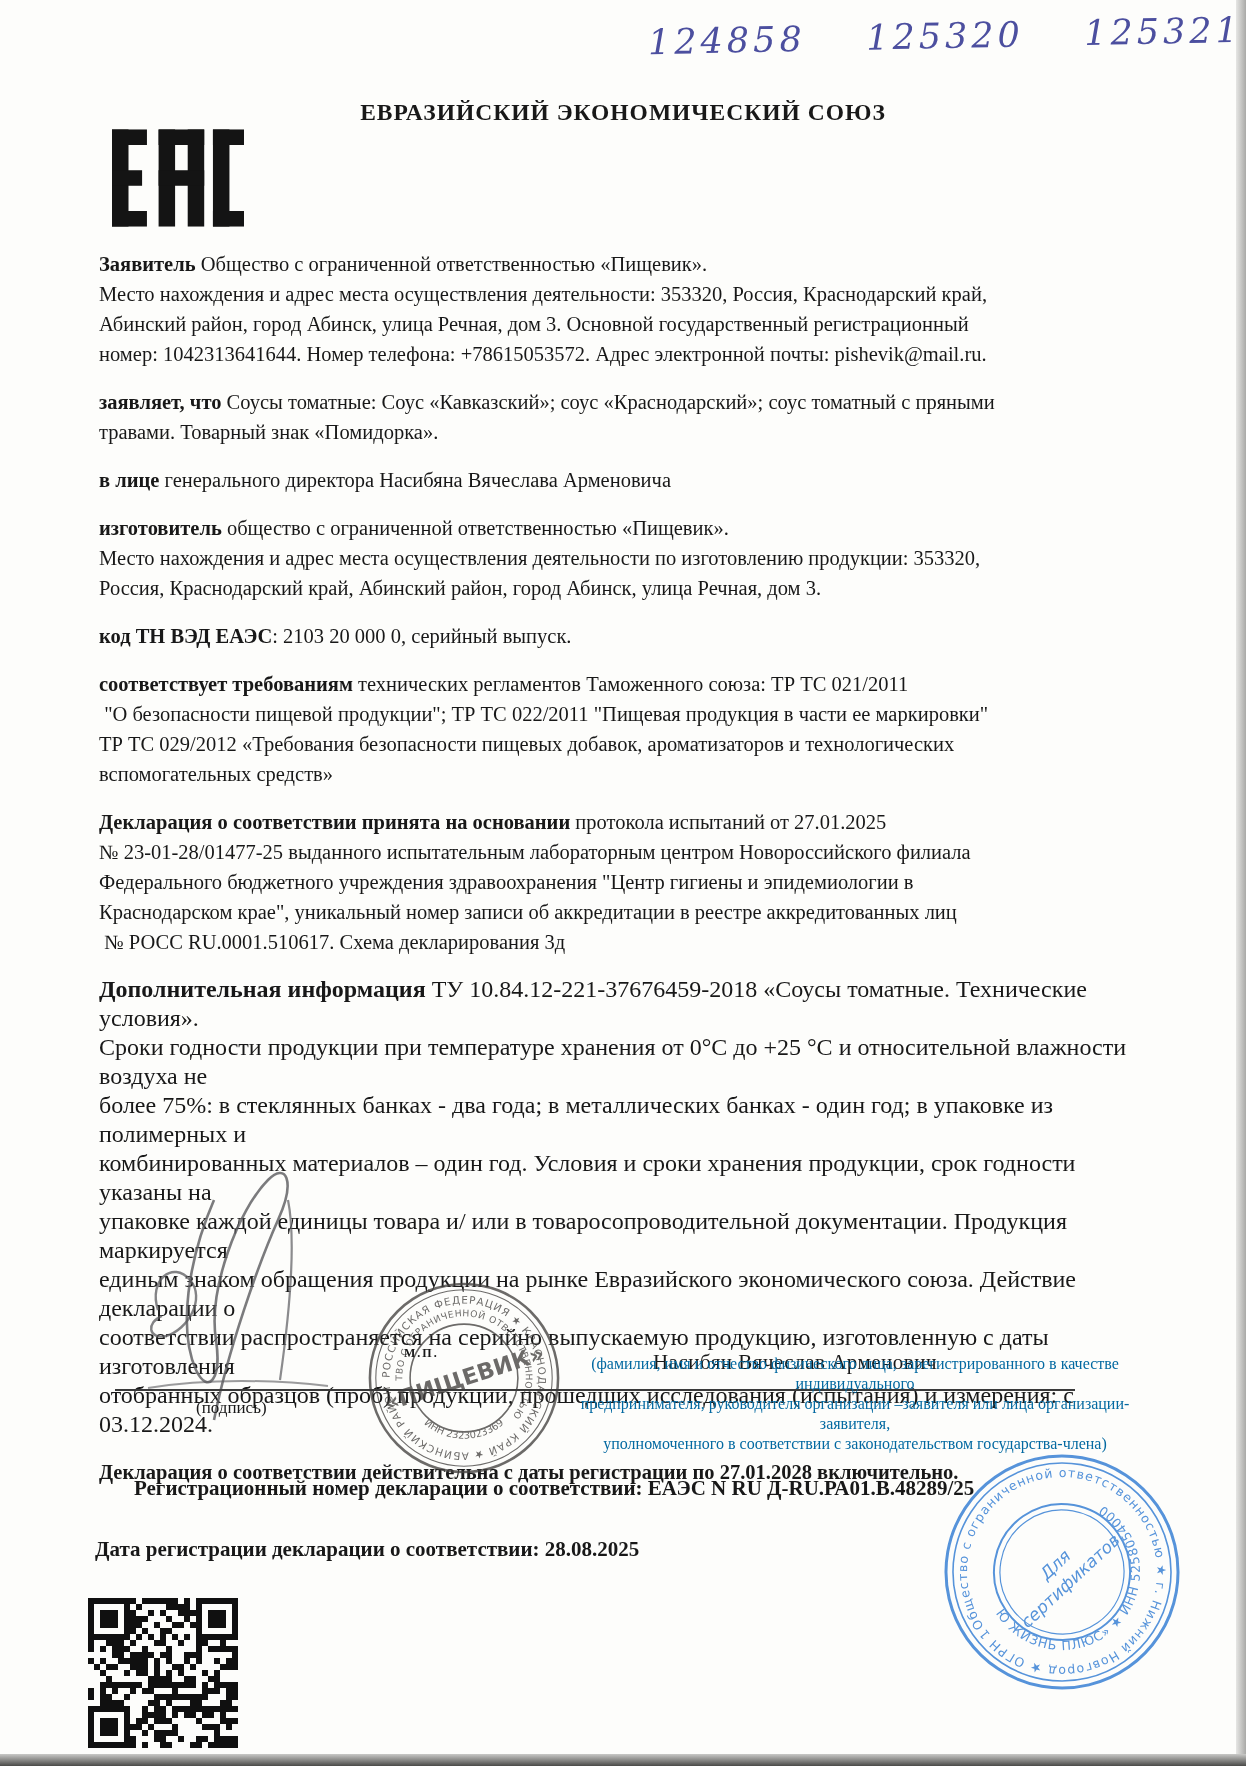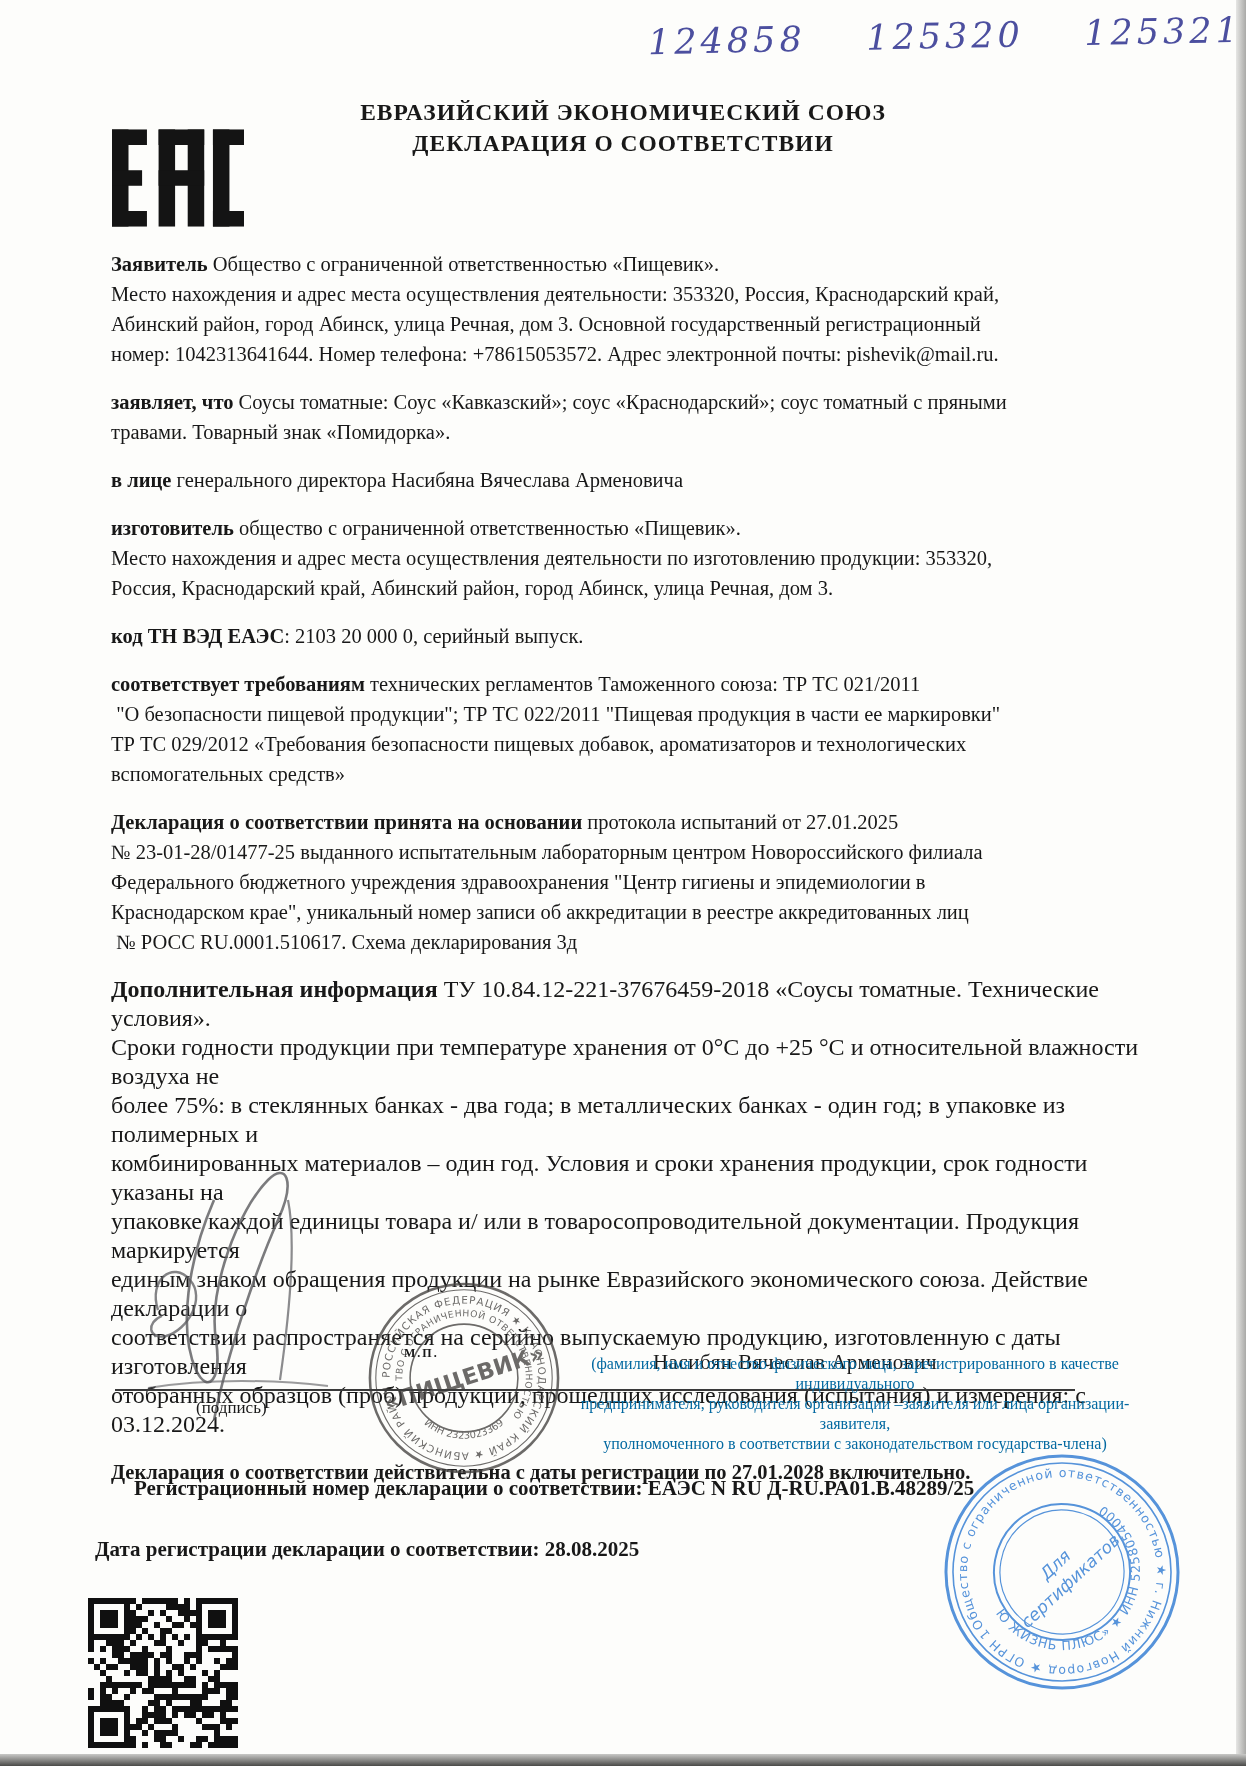--- a/index.html
+++ b/index.html
@@ -14,21 +14,21 @@
   .handwritten{position:absolute;left:648px;top:16px;font-family:"DejaVu Serif",serif;
                font-style:italic;color:#4c4f9f;font-size:35px;letter-spacing:4px;
                white-space:pre;transform:rotate(-1.2deg);}
   
   .eac{position:absolute;left:112px;top:126px;}
   
   .title{position:absolute;left:0;top:97px;width:100%;text-align:center;font-weight:bold;
          font-size:23.5px;line-height:31px;letter-spacing:1px;}
   
   .flow{position:absolute;left:95px;top:249px;width:1062px;}
-  .flow p{margin:0 0 18px 16px;font-size:20.5px;line-height:30px;white-space:pre-wrap;}
+  .flow p{margin:0 0 18px 4px;font-size:20.5px;line-height:30px;white-space:pre-wrap;}
   .flow p.small{font-size:24px;line-height:29px;}
   .flow p b{font-weight:bold;}
   
   .sig-svg{position:absolute;left:118px;top:1140px;}
   .stamp-black{position:absolute;left:366px;top:1280px;opacity:.78;}
   .mp{position:absolute;left:404px;top:1346px;font-size:12px;font-weight:bold;letter-spacing:2px;}
   .sig-name{position:absolute;left:560px;top:1350px;width:470px;text-align:center;
             font-size:21px;letter-spacing:.5px;}
   .sig-line{position:absolute;left:115px;top:1389px;width:960px;height:2px;background:#3a3a3a;}
   .sig-caption-left{position:absolute;left:196px;top:1398px;font-size:17px;}
@@ -66,21 +66,20 @@
         <rect x="48" y="42" width="47" height="16"></rect>
 
       <rect x="104" y="0" width="17" height="100"></rect>
         <rect x="104" y="0" width="32" height="16"></rect>
       <rect x="104" y="84" width="32" height="16"></rect>
     </svg>
   </div>
 
   <div class="title">
     <div>ЕВРАЗИЙСКИЙ ЭКОНОМИЧЕСКИЙ СОЮЗ</div>
-    <div>ДЕКЛАРАЦИЯ О СООТВЕТСТВИИ</div>
   </div>
 
   <div class="flow">
     <p><b>Заявитель</b><span> Общество с ограниченной ответственностью «Пищевик».
 Место нахождения и адрес места осуществления деятельности: 353320, Россия, Краснодарский край,
 Абинский район, город Абинск, улица Речная, дом 3. Основной государственный регистрационный
 номер: 1042313641644. Номер телефона: +78615053572. Адрес электронной почты: pishevik@mail.ru.</span></p>
     <p><b>заявляет, что</b><span> Соусы томатные: Соус «Кавказский»; соус «Краснодарский»; соус томатный с пряными
 травами. Товарный знак «Помидорка».</span></p>
     <p><b>в лице</b><span> генерального директора Насибяна Вячеслава Арменовича</span></p>

